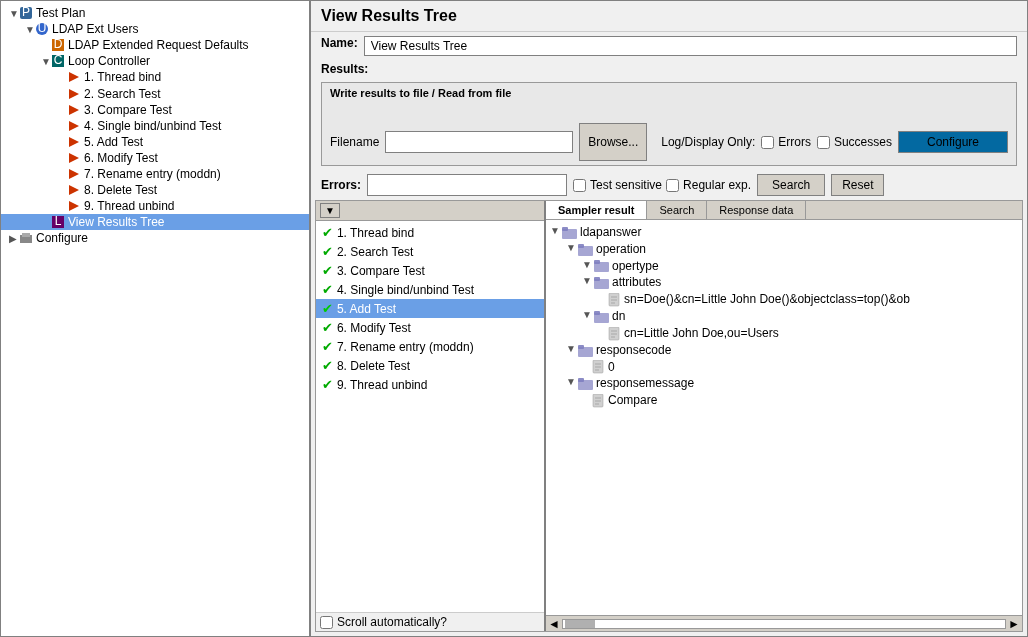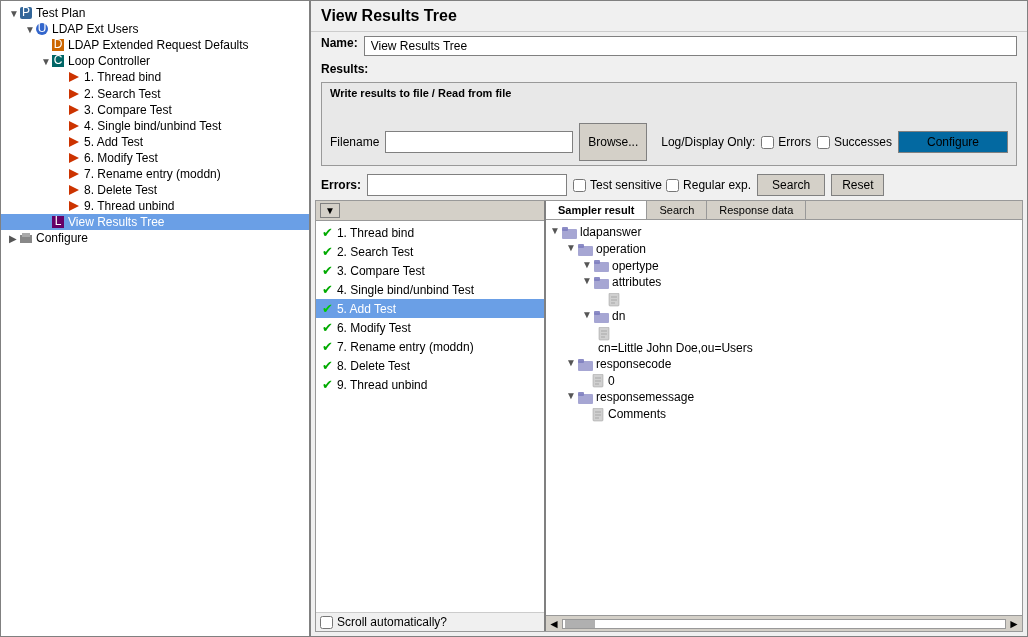--- a/index.html
+++ b/index.html
@@ -362,30 +362,31 @@
               <span>attributes</span>
             </div>
             <div class="tree-node" style="padding-left: 48px;">
               <span style="display: inline-block; width: 10px;"></span>
               <span><svg width="14" height="14" viewBox="0 0 14 14" style="vertical-align:middle; margin-right:2px;">
         <rect x="1" y="0" width="10" height="13" rx="1" fill="#d0d0d0" stroke="#999" stroke-width="0.5"></rect>
         <line x1="3" y1="4" x2="9" y2="4" stroke="#999" stroke-width="0.7"></line>
         <line x1="3" y1="7" x2="9" y2="7" stroke="#999" stroke-width="0.7"></line>
         <line x1="3" y1="10" x2="7" y2="10" stroke="#999" stroke-width="0.7"></line>
       </svg></span>
+              <span>sn=Doe()&amp;cn=Little John Doe()&amp;objectclass=top()&amp;ob</span>
             </div>
             <div class="tree-node" style="padding-left: 32px;">
               <span class="node-expander">▼</span>
               <span><svg width="16" height="14" viewBox="0 0 16 14" style="vertical-align:middle; margin-right:2px;">
         <rect x="0" y="3" width="15" height="10" rx="1" fill="#8080c0" opacity="0.7"></rect>
         <rect x="0" y="1" width="6" height="4" rx="1" fill="#8080c0" opacity="0.9"></rect>
       </svg></span>
               <span>dn</span>
             </div>
-            <div class="tree-node" style="padding-left: 48px; flex-direction: column;">
+            <div class="tree-node" style="padding-left: 48px;">
               <span style="display: inline-block; width: 10px;"></span>
               <span><svg width="14" height="14" viewBox="0 0 14 14" style="vertical-align:middle; margin-right:2px;">
         <rect x="1" y="0" width="10" height="13" rx="1" fill="#d0d0d0" stroke="#999" stroke-width="0.5"></rect>
         <line x1="3" y1="4" x2="9" y2="4" stroke="#999" stroke-width="0.7"></line>
         <line x1="3" y1="7" x2="9" y2="7" stroke="#999" stroke-width="0.7"></line>
         <line x1="3" y1="10" x2="7" y2="10" stroke="#999" stroke-width="0.7"></line>
       </svg></span>
               <span>cn=Little John Doe,ou=Users</span>
             </div>
             <div class="tree-node" style="padding-left: 16px;">
@@ -415,21 +416,21 @@
               <span>responsemessage</span>
             </div>
             <div class="tree-node" style="padding-left: 32px;">
               <span style="display: inline-block; width: 10px;"></span>
               <span><svg width="14" height="14" viewBox="0 0 14 14" style="vertical-align:middle; margin-right:2px;">
         <rect x="1" y="0" width="10" height="13" rx="1" fill="#d0d0d0" stroke="#999" stroke-width="0.5"></rect>
         <line x1="3" y1="4" x2="9" y2="4" stroke="#999" stroke-width="0.7"></line>
         <line x1="3" y1="7" x2="9" y2="7" stroke="#999" stroke-width="0.7"></line>
         <line x1="3" y1="10" x2="7" y2="10" stroke="#999" stroke-width="0.7"></line>
       </svg></span>
-              <span>Comments</span>
+              <span>Compare</span>
             </div>
           </div>
         <div class="result-scrollbar">
           <span style="cursor:pointer; margin-right:2px;">◄</span>
           <div class="scroll-track">
             <div class="scroll-thumb"></div>
           </div>
           <span style="cursor:pointer; margin-left:2px;">►</span>
         </div>
       </div>

